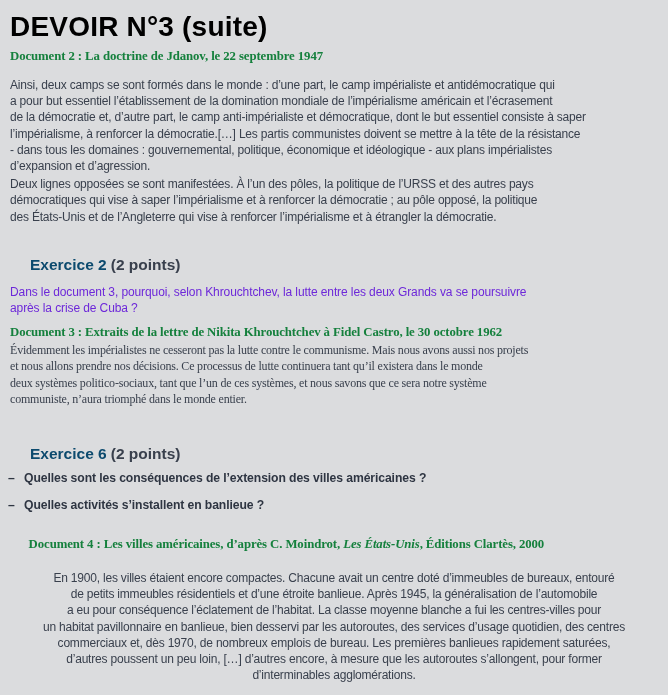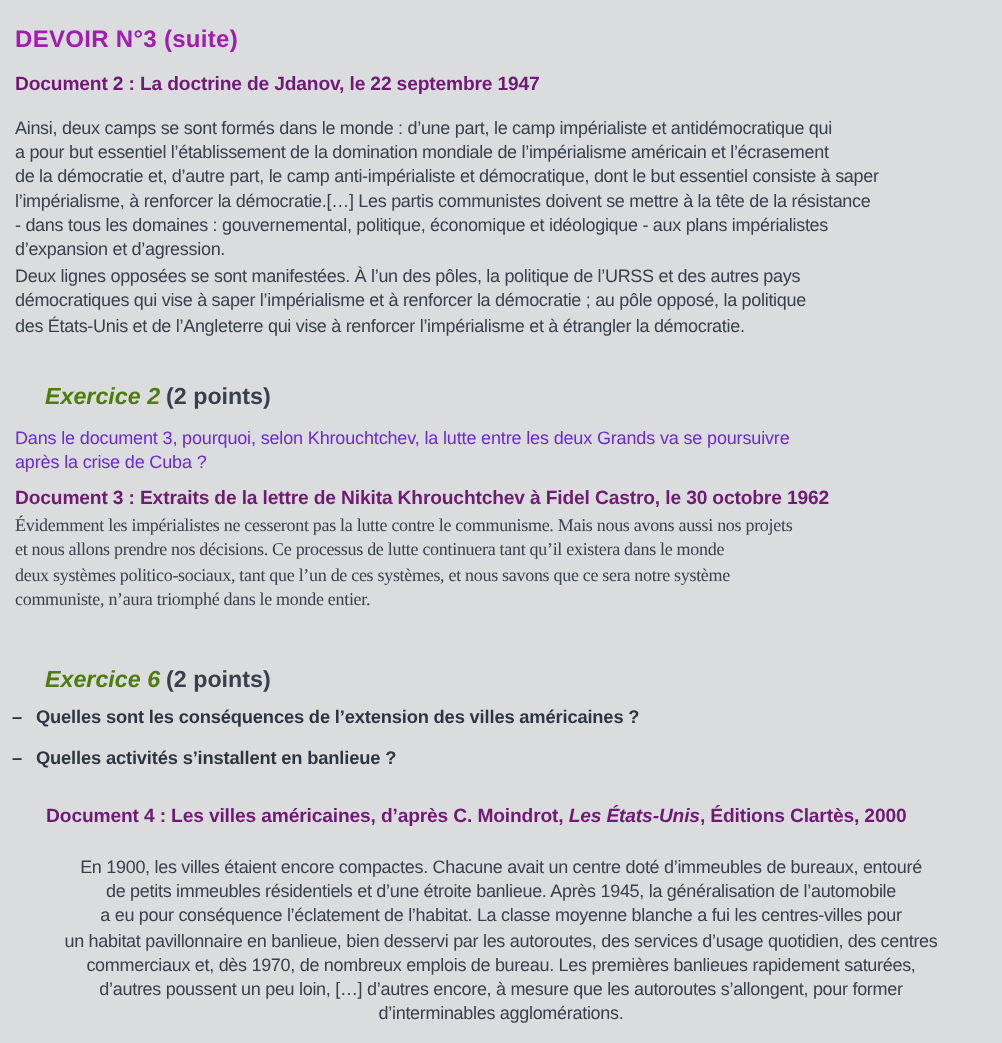--- a/index.html
+++ b/index.html
@@ -8,55 +8,56 @@
     height: 695px;
     overflow: hidden;
   }
   body {
     background: #dbdcde;
     color: #39404d;
     font-family: "Liberation Sans", sans-serif;
     padding: 10px 10px 0 10px;
   }
   .page-title {
-    font-size: 16px;
+    font-size: 28px;
     line-height: 26px;
     font-weight: 600;
     letter-spacing: 0.2px;
-    color: #a21caf;
+    color: #000000;
     margin-top: 4px;
   }
   .doc-heading {
     font-size: 12.8px;
     line-height: 16px;
     font-weight: 700;
-    color: #701a75;
+    color: #15803d;
     letter-spacing: -0.1px;
     white-space: pre;
+    font-family: Liberation Serif, serif;
   }
   .doc-heading .italic { font-style: italic; }
   .para {
     font-size: 12px;
     line-height: 16.2px;
     letter-spacing: -0.2px;
     white-space: pre;
     color: #39404d;
   }
   .para.bold {
     font-weight: 400;
     color: #6d28d9;
     letter-spacing: -0.1px;
   }
   .exercise-heading {
     font-size: 15.5px;
     line-height: 20px;
     margin-left: 20px;
     color: #39404d;
   }
-  .exercise-heading .ex-label { color: #4d7c0f; font-style: italic; }
+  .exercise-heading .ex-label { color: #0c4a6e; }
   .exercise-heading .ex-points { margin-left: 4px; }
   .bullet-row {
     display: flex;
     font-size: 12.2px;
     line-height: 16px;
     font-weight: 700;
     color: #2e3542;
     letter-spacing: -0.1px;
   }
   .bullet-row .dash {

